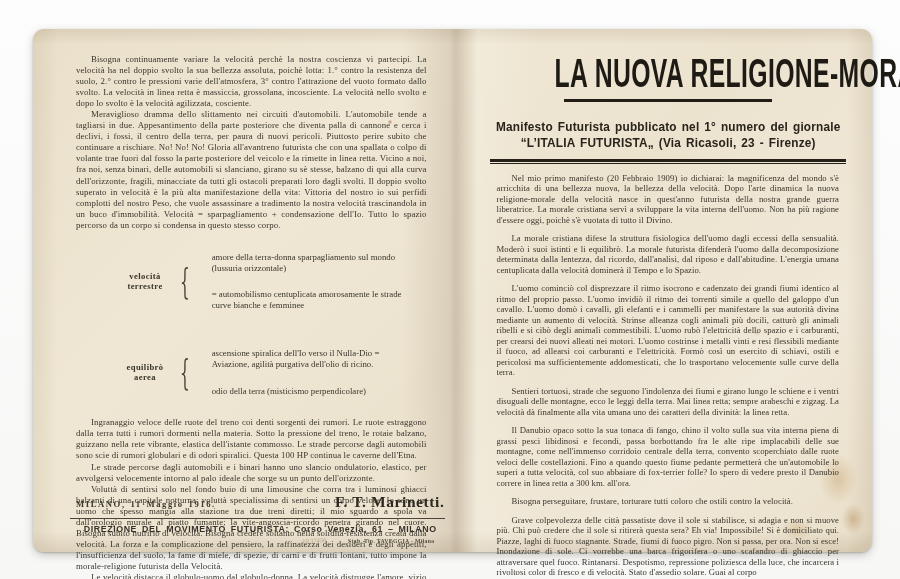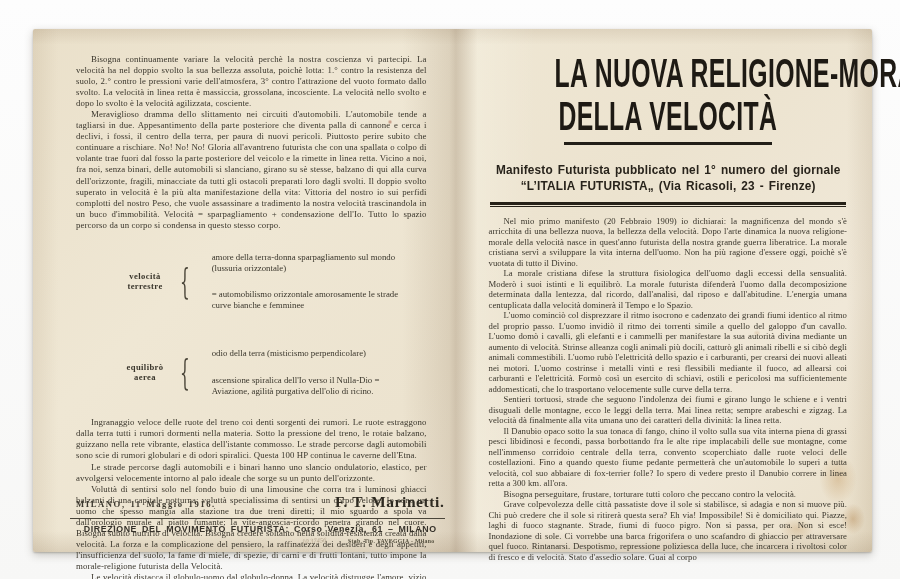--- a/index.html
+++ b/index.html
@@ -12,21 +12,21 @@
   .scene{position:relative;width:900px;height:579px;}
   .paper{
     position:absolute;left:33px;top:29px;width:839px;height:523px;
     background:
       linear-gradient(90deg, rgba(120,90,50,0.10) 0%, rgba(120,90,50,0) 3%, rgba(120,90,50,0) 44%,
         rgba(100,70,35,0.13) 49.6%, rgba(90,60,30,0.20) 50.4%, rgba(255,255,245,0.20) 53%,
         rgba(120,90,50,0) 60%, rgba(120,90,50,0) 97%, rgba(120,90,50,0.12) 100%),
       linear-gradient(180deg, rgba(110,80,45,0.12) 0%, rgba(110,80,45,0) 3%, rgba(110,80,45,0) 96%, rgba(110,80,45,0.14) 100%),
       linear-gradient(135deg,#eae0ca 0%,#efe7d4 30%,#ece3cf 55%,#f0e8d8 80%,#e9dfc9 100%);
     box-shadow:0 3px 9px rgba(60,50,35,0.25), 0 1px 2px rgba(60,50,35,0.25);
-    border-radius:2px;
+    border-radius:11px;
   }
   .stain{position:absolute;pointer-events:none;}
   .s1{right:8px;top:415px;width:52px;height:70px;border-radius:50%;
       background:radial-gradient(closest-side,rgba(176,120,48,0.28),rgba(176,120,48,0) 72%);}
   .s2{right:2px;top:468px;width:34px;height:44px;border-radius:50%;
       background:radial-gradient(closest-side,rgba(160,105,40,0.33),rgba(160,105,40,0) 70%);}
   .s3{right:52px;bottom:8px;width:46px;height:30px;border-radius:50%;
       background:radial-gradient(closest-side,rgba(170,115,45,0.24),rgba(170,115,45,0) 72%);}
   .s4{left:354px;top:90px;width:6px;height:6px;border-radius:50%;
       background:radial-gradient(closest-side,rgba(150,55,30,0.55),rgba(150,55,30,0) 80%);}
@@ -69,21 +69,21 @@
   .t-line span{display:inline-block;font-size:33px;transform:scale(0.75,1.22);
                transform-origin:center;letter-spacing:0.5px;}
   .t-underline{width:208px;height:2.6px;background:#221e17;margin:5px auto 0;}
   .rsub{margin-top:17px;text-align:center;font-family:"Liberation Sans","DejaVu Sans",sans-serif;
         font-weight:bold;color:#28231b;font-size:12.2px;line-height:16.5px;
         letter-spacing:0.2px;word-spacing:1.5px;transform:scale(0.97,1);}
   .thick-rule{margin:7px 1px 0;height:5px;
         background:linear-gradient(180deg,#262118 0%,#262118 62%,transparent 62%,transparent 74%,#262118 74%,#262118 100%);}
   .rbody{margin-top:9px;font-size:8.7px;line-height:10.5px;text-align:justify;
          color:var(--ink);letter-spacing:0.05px;}
-  .rbody p{margin:0;text-indent:15px;}
+  .rbody p{margin:8px;text-indent:15px;}
 </style>
 </head>
 <body>
 
 <div class="scene">
   <div class="paper">
     <div class="stain s1"></div>
     <div class="stain s2"></div>
     <div class="stain s3"></div>
     <div class="stain s4"></div>
@@ -93,30 +93,30 @@
       <div class="lbody">
           <p>Bisogna continuamente variare la velocità perchè la nostra coscienza vi partecipi. La velocità ha nel doppio svolto la sua bellezza assoluta, poichè lotta: 1.° contro la resistenza del suolo, 2.° contro le pressioni varie dell'atmosfera, 3° contro l'attrazione del vuoto formato dallo svolto. La velocità in linea retta è massiccia, grossolana, incosciente. La velocità nello svolto e dopo lo svolto è la velocità agilizzata, cosciente.</p>
           <p>Meraviglioso dramma dello slittamento nei circuiti d'automobili. L'automobile tende a tagliarsi in due. Appesantimento della parte posteriore che diventa palla di cannone e cerca i declivi, i fossi, il centro della terra, per paura di nuovi pericoli. Piuttosto perire subito che continuare a rischiare. No! No! No! Gloria all'avantreno futurista che con una spallata o colpo di volante trae fuori dal fosso la parte posteriore del veicolo e la rimette in linea retta. Vicino a noi, fra noi, senza binari, delle automobili si slanciano, girano su sè stesse, balzano di qui alla curva dell'orizzonte, fragili, minacciate da tutti gli ostacoli preparati loro dagli svolti. Il doppio svolto superato in velocità è la più alta manifestazione della vita: Vittoria del nostro io sui perfidi complotti del nostro Peso, che vuole assassinare a tradimento la nostra velocità trascinandola in un buco d'immobilità. Velocità = sparpagliamento + condensazione dell'Io. Tutto lo spazio percorso da un corpo si condensa in questo stesso corpo.</p>
         </div>
 
       <div class="vblock">
         <div class="vlabel">velocità terrestre</div>
         <div class="vbrace">{</div>
         <div class="vlines">
             <p>amore della terra-donna sparpagliamento sul mondo (lussuria orizzontale)</p>
-            <p>= automobilismo orizzontale amorosamente le strade curve bianche e femminee</p>
+            <p>= automobilismo centuplicata amorosamente le strade curve bianche e femminee</p>
           </div>
       </div>
 
       <div class="vblock">
         <div class="vlabel">equilibrò aerea</div>
         <div class="vbrace">{</div>
         <div class="vlines">
+            <p>ascensione spiralica dell'Io verso il Nulla-Dio = Aviazione, agilità purgativa dell'olio di ricino.</p>
             <p>odio della terra (misticismo perpendicolare)</p>
-            <p>ascensione spiralica dell'Io verso il Nulla-Dio = Aviazione, agilità purgativa dell'olio di ricino.</p>
           </div>
       </div>
 
       <div class="lbody">
           <p>Ingranaggio veloce delle ruote del treno coi denti sorgenti dei rumori. Le ruote estraggono dalla terra tutti i rumori dormenti nella materia. Sotto la pressione del treno, le rotaie balzano, guizzano nella rete vibrante, elastica dell'istante commosso. Le strade percorse dagli automobili sono scie di rumori globulari e di odori spiralici. Questa 100 HP continua le caverne dell'Etna.</p>
           <p>Le strade percorse dagli automobili e i binari hanno uno slancio ondulatorio, elastico, per avvolgersi velocemente intorno al palo ideale che sorge su un punto dell'orizzonte.</p>
           <p>Voluttà di sentirsi solo nel fondo buio di una limousine che corra tra i luminosi ghiacci balzanti di una capitale notturna: voluttà specialissima di sentirsi un corpo veloce. Io sono un uomo che spesso mangia alla stazione tra due treni diretti; il mio sguardo a spola va dall'orologio murale al piatto fumante; la vite-angoscia-ricordo penetra girando nel cuore. Bisogna subito nutrirlo di velocità. Bisogna credere soltanto nella solidità-resistenza creata dalla velocità. La forza e la complicazione del pensiero, la raffinatezza dei desiderî e degli appetiti, l'insufficienza del suolo, la fame di miele, di spezie, di carni e di frutti lontani, tutto impone la morale-religione futurista della Velocità.</p>
           <p>Le velocità distacca il globulo-uomo dal globulo-donna. La velocità distrugge l'amore, vizio del cuore sedentario, triste coagulamento, arterio-sclerosi dell'umanità-sangue. La velocità agilizza, precipita la circolazione soltanto ferroviaria automobilistica aeroplanica del mondo.</p>
           <p>Soltanto la velocità potrà uccidere il velenoso Chiaro-di-luna, nostalgico, sentimentale, pacifista e neutrale. Italiani, siate veloci e sarete forti, ottimisti, invincibili, immortali!</p>
         </div>
@@ -133,37 +133,34 @@
           <span class="printer">Stab. Tip. TAVEGGIA - Milano</span>
         </div>
       </div>
     </div>
 
     <div class="page page-right">
       <div class="rtitle">
         <div class="t-line">
           <span>LA NUOVA RELIGIONE-MORALE</span>
         </div>
-        <div class="t-line">
-          <span>DELLA VELOCITÀ</span>
-        </div>
         <div class="t-underline"></div>
       </div>
 
       <div class="rsub">
         <div>Manifesto Futurista pubblicato nel 1° numero del giornale</div>
         <div>“L’ITALIA FUTURISTA„ (Via Ricasoli, 23 - Firenze)</div>
       </div>
 
       <div class="thick-rule"></div>
 
       <div class="rbody">
           <p>Nel mio primo manifesto (20 Febbraio 1909) io dichiarai: la magnificenza del mondo s'è arricchita di una bellezza nuova, la bellezza della velocità. Dopo l'arte dinamica la nuova religione-morale della velocità nasce in quest'anno futurista della nostra grande guerra liberatrice. La morale cristiana servì a sviluppare la vita interna dell'uomo. Non ha più ragione d'essere oggi, poichè s'è vuotata di tutto il Divino.</p>
           <p>La morale cristiana difese la struttura fisiologica dell'uomo dagli eccessi della sensualità. Moderò i suoi istinti e li equilibrò. La morale futurista difenderà l'uomo dalla decomposizione determinata dalla lentezza, dal ricordo, dall'analisi, dal riposo e dall'abitudine. L'energia umana centuplicata dalla velocità dominerà il Tempo e lo Spazio.</p>
           <p>L'uomo cominciò col disprezzare il ritmo isocrono e cadenzato dei grandi fiumi identico al ritmo del proprio passo. L'uomo invidiò il ritmo dei torrenti simile a quello del galoppo d'un cavallo. L'uomo domò i cavalli, gli elefanti e i cammelli per manifestare la sua autorità divina mediante un aumento di velocità. Strinse alleanza cogli animali più docili, catturò gli animali ribelli e si cibò degli animali commestibili. L'uomo rubò l'elettricità dello spazio e i carburanti, per crearsi dei nuovi alleati nei motori. L'uomo costrinse i metalli vinti e resi flessibili mediante il fuoco, ad allearsi coi carburanti e l'elettricità. Formò così un esercito di schiavi, ostili e pericolosi ma sufficientemente addomesticati, che lo trasportano velocemente sulle curve della terra.</p>
           <p>Sentieri tortuosi, strade che seguono l'indolenza dei fiumi e girano lungo le schiene e i ventri disuguali delle montagne, ecco le leggi della terra. Mai linea retta; sempre arabeschi e zigzag. La velocità dà finalmente alla vita umana uno dei caratteri della divinità: la linea retta.</p>
           <p>Il Danubio opaco sotto la sua tonaca di fango, chino il volto sulla sua vita interna piena di grassi pesci libidinosi e fecondi, passa borbottando fra le alte ripe implacabili delle sue montagne, come nell'immenso corridoio centrale della terra, convento scoperchiato dalle ruote veloci delle costellazioni. Fino a quando questo fiume pedante permetterà che un'automobile lo superi a tutta velocità, col suo abbaiare di fox-terrier folle? Io spero di vedere presto il Danubio correre in linea retta a 300 km. all'ora.</p>
-          <p>Bisogna perseguitare, frustare, torturare tutti coloro che peccano contro la velocità.</p>
+          <p>Bisogna perseguitare, frustare, torturare tutti coloro che ostili contro la velocità.</p>
           <p>Grave colpevolezza delle città passatiste dove il sole si stabilisce, si adagia e non si muove più. Chi può credere che il sole si ritirerà questa sera? Eh via! Impossibile! Si è domiciliato qui. Piazze, laghi di fuoco stagnante. Strade, fiumi di fuoco pigro. Non si passa, per ora. Non si esce! Inondazione di sole. Ci vorrebbe una barca frigorifera o uno scafandro di ghiaccio per attraversare quel fuoco. Rintanarsi. Despotismo, repressione poliziesca della luce, che incarcera i rivoltosi color di fresco e di velocità. Stato d'assedio solare. Guai al corpo</p>
         </div>
     </div>
   </div>
 </div>
 
 </body></html>

